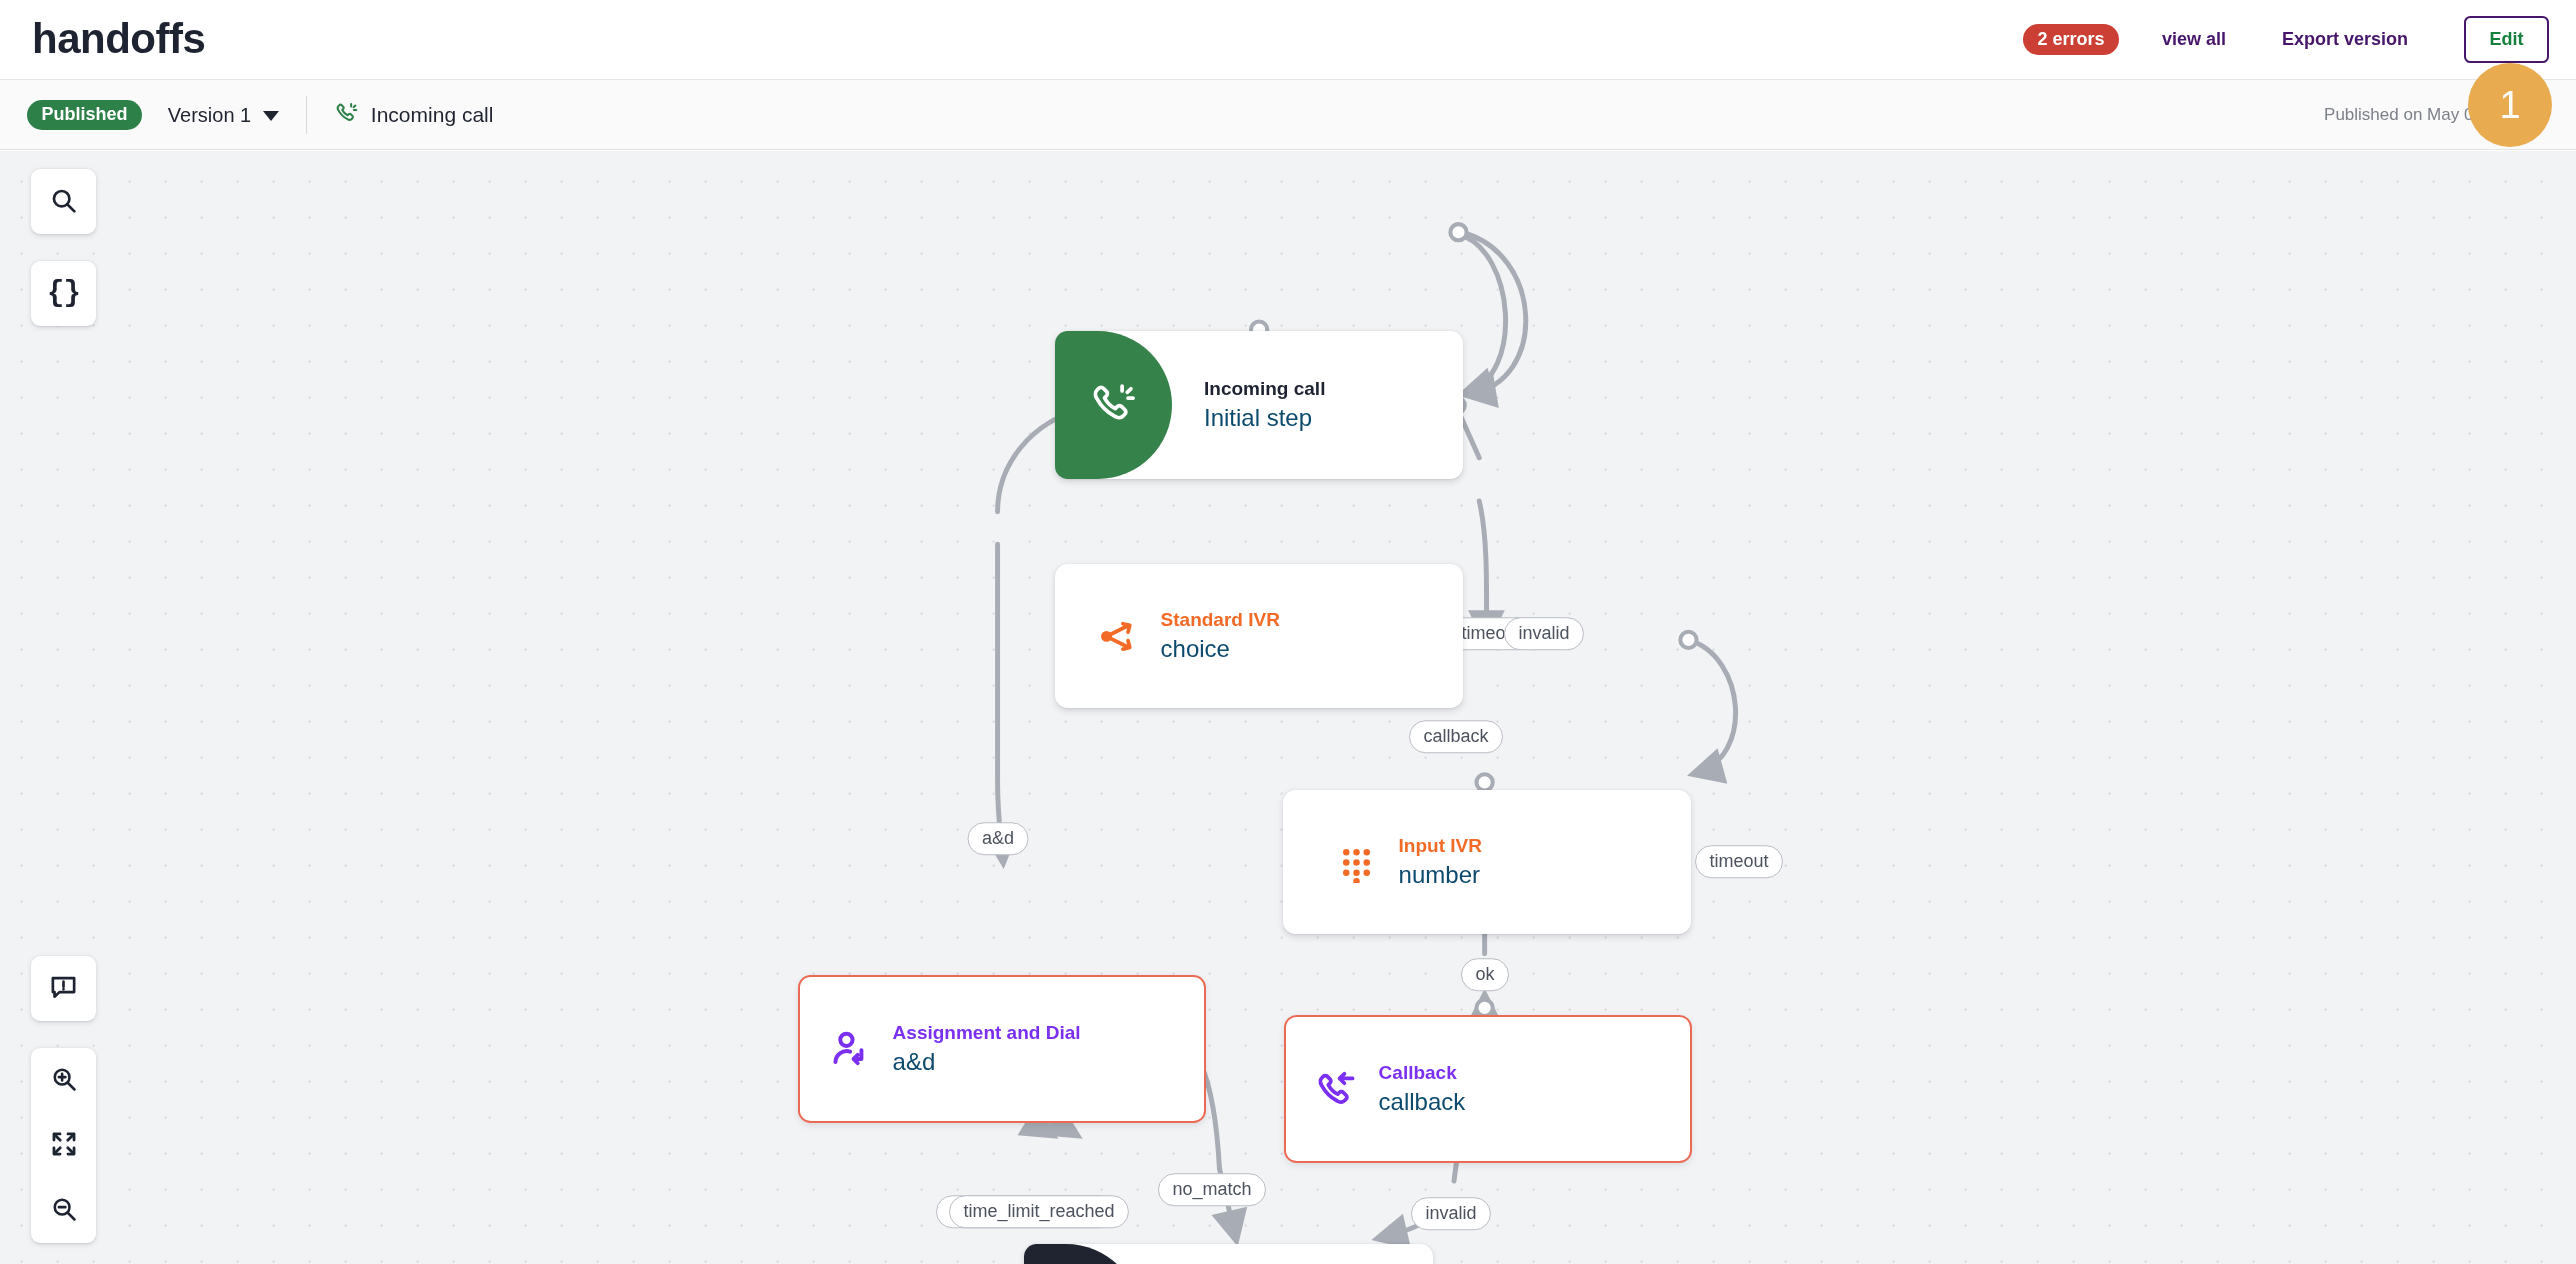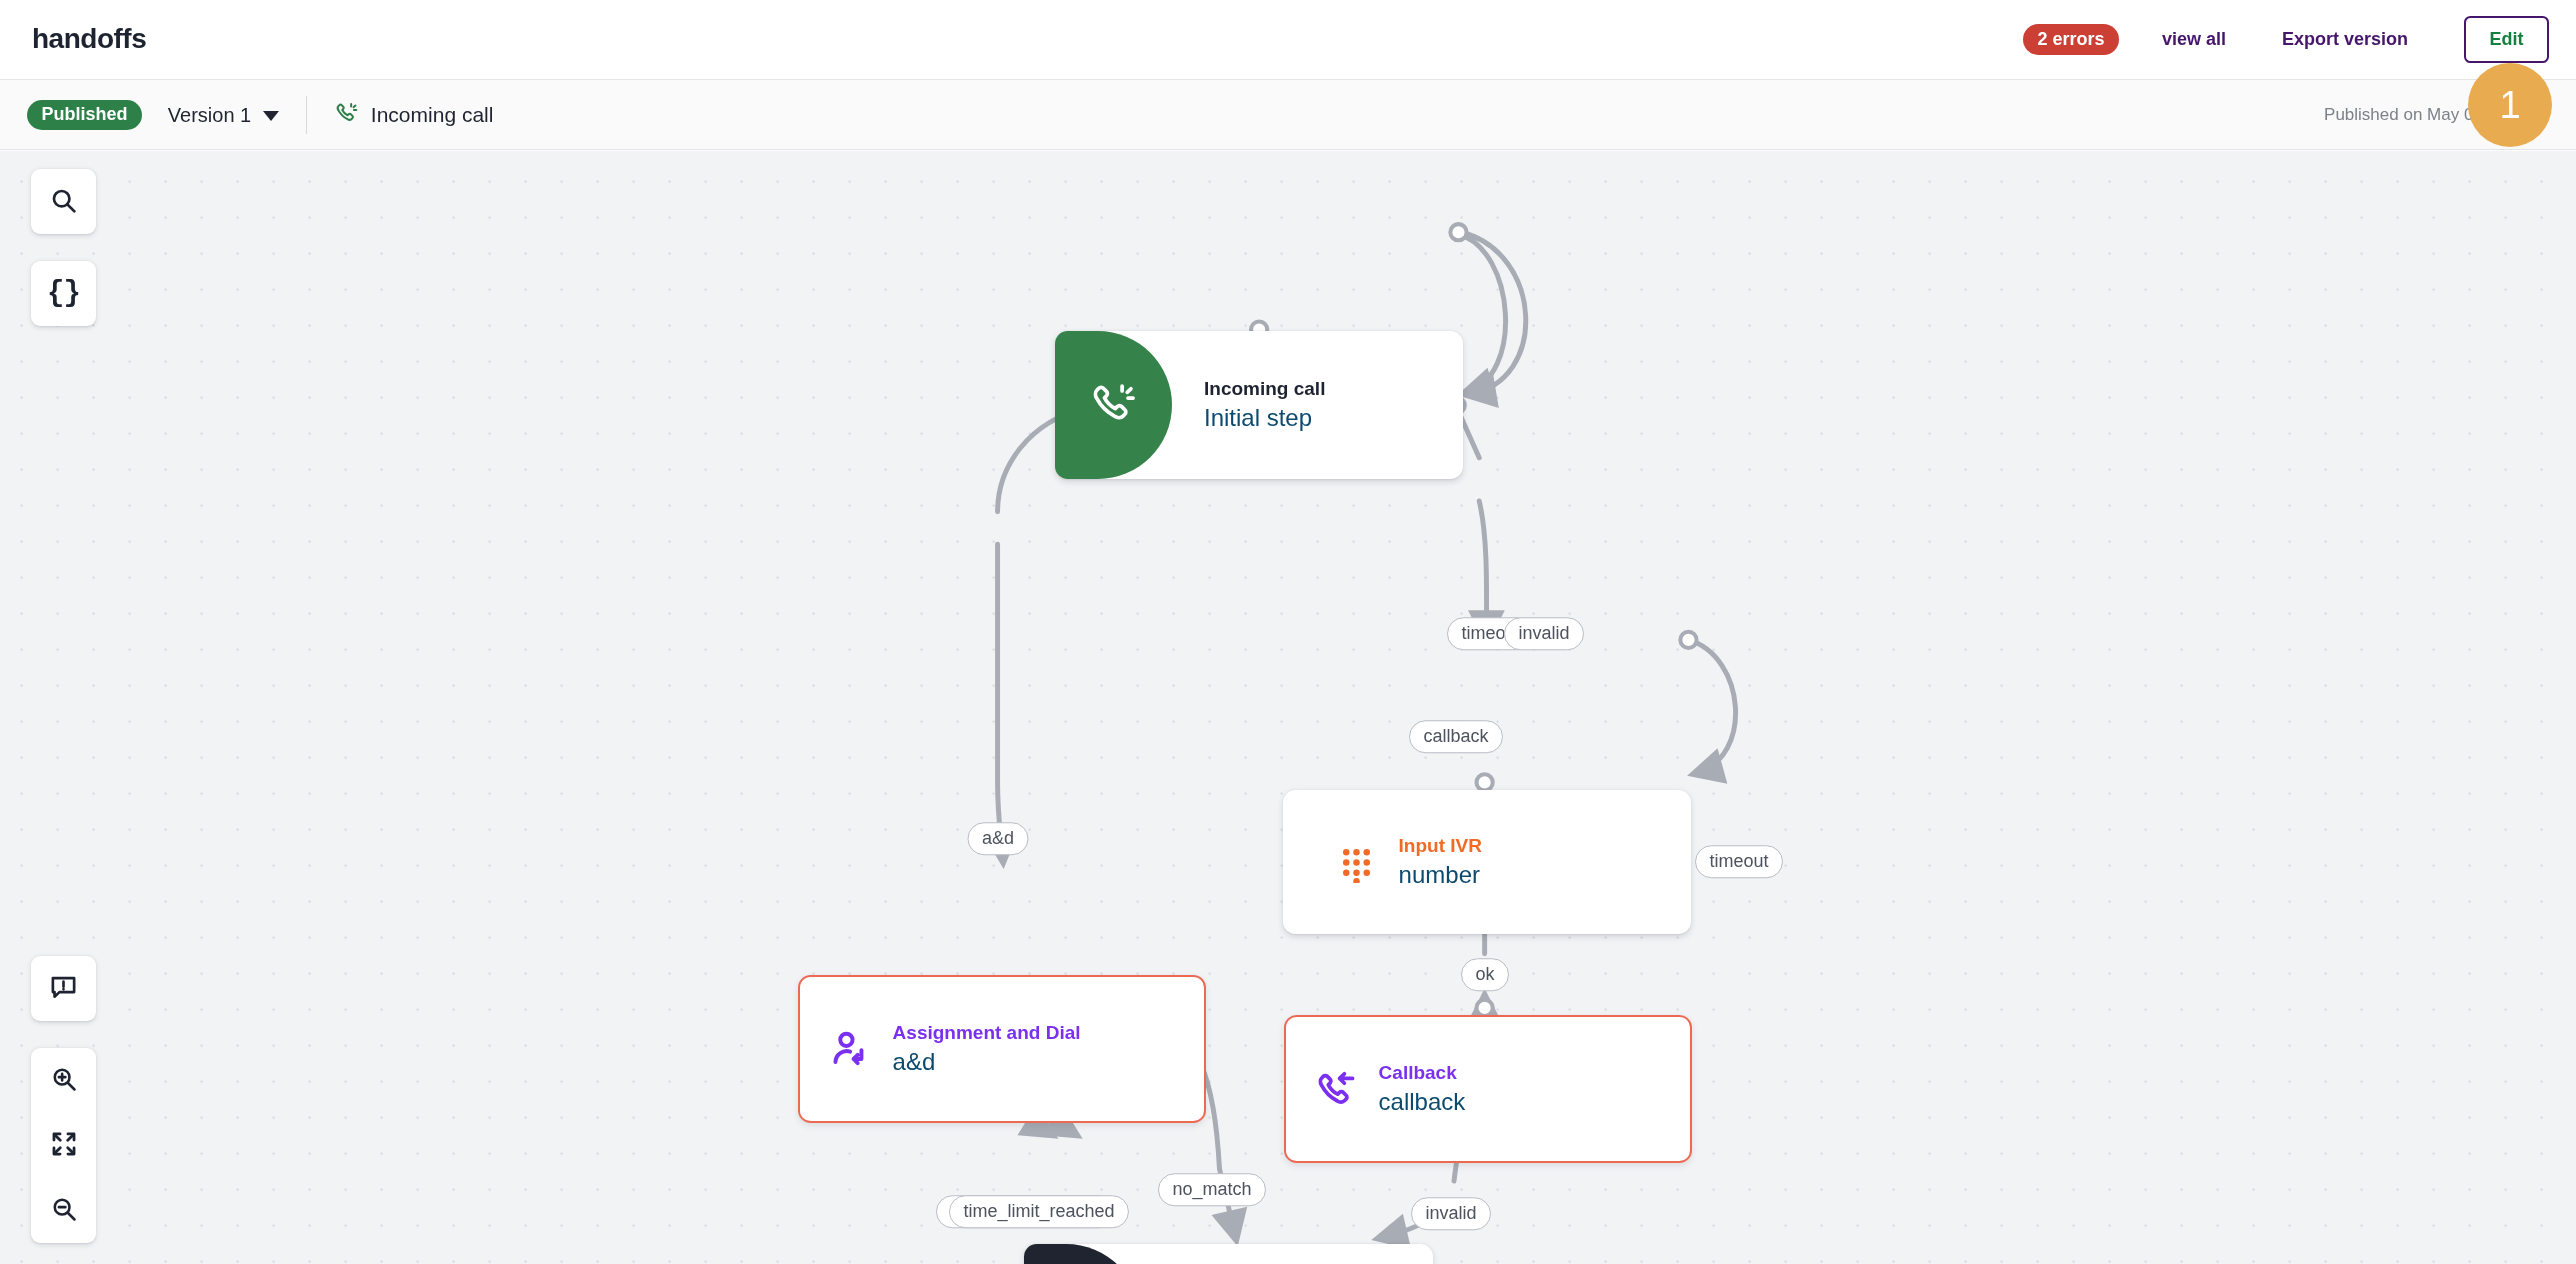--- a/index.html
+++ b/index.html
@@ -20,21 +20,21 @@
   .topbar {
     position: absolute;
     left: 0; top: 0;
     width: 2576px; height: 79px;
     background: #ffffff;
     box-sizing: border-box;
   }
   .app-title {
     position: absolute;
     left: 32px; top: 7.2px;
-    font-size: 28px;
+    font-size: 42px;
     font-weight: bold;
     letter-spacing: -0.5px;
     color: #1d2330;
     line-height: 63px;
   }
   .header-right {
     position: absolute;
     right: 27px; top: 0;
     height: 79px;
     display: flex;
@@ -393,20 +393,35 @@
       </span>
     </div>
     <div class="node-body">
       <div class="node-text">
         <div class="node-kind dark">Incoming call</div>
         <div class="node-name">Initial step</div>
       </div>
     </div>
   </div>
 
+  <div class="node" id="node-choice">
+    <div class="node-body">
+      <span class="node-icon">
+        <svg width="41" height="41" viewBox="0 0 24 24" fill="none" stroke="#f26a25" stroke-width="2.2" stroke-linecap="round" stroke-linejoin="round">
+          <circle cx="5" cy="12" r="2.1" fill="#f26a25"></circle>
+          <path d="M7 11 L18 5.5M14.6 4.6l4 .9-1 4"></path>
+          <path d="M7 13 L18 18.5M14.6 19.4l4-.9-1-4"></path>
+        </svg>
+      </span>
+      <div class="node-text">
+        <div class="node-kind orange">Standard IVR</div>
+        <div class="node-name">choice</div>
+      </div>
+    </div>
+  </div>
 
   <div class="node" id="node-input">
     <div class="node-body">
       <span class="node-icon">
         <svg width="41" height="41" viewBox="0 0 24 24" fill="#f26a25">
           <circle cx="6" cy="6" r="1.9"></circle>
             <circle cx="12" cy="6" r="1.9"></circle>
             <circle cx="18" cy="6" r="1.9"></circle>
           <circle cx="6" cy="12" r="1.9"></circle>
             <circle cx="12" cy="12" r="1.9"></circle>

